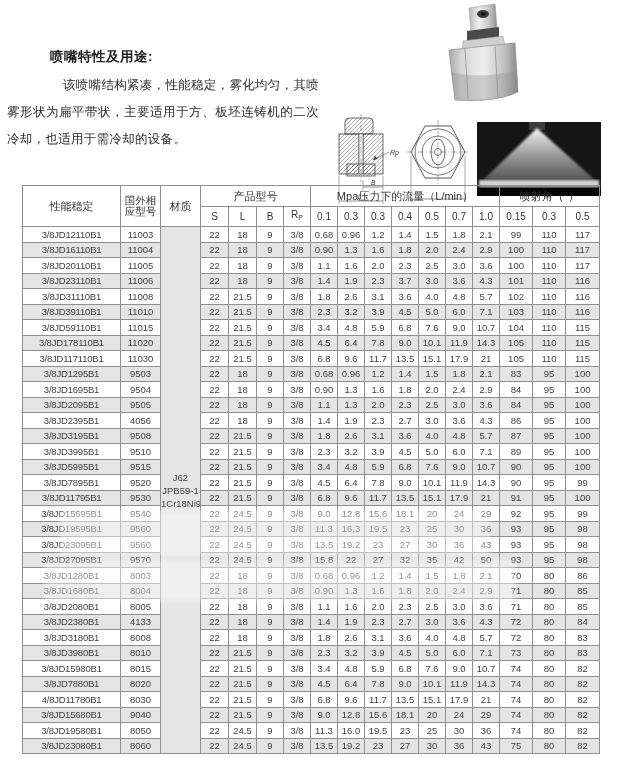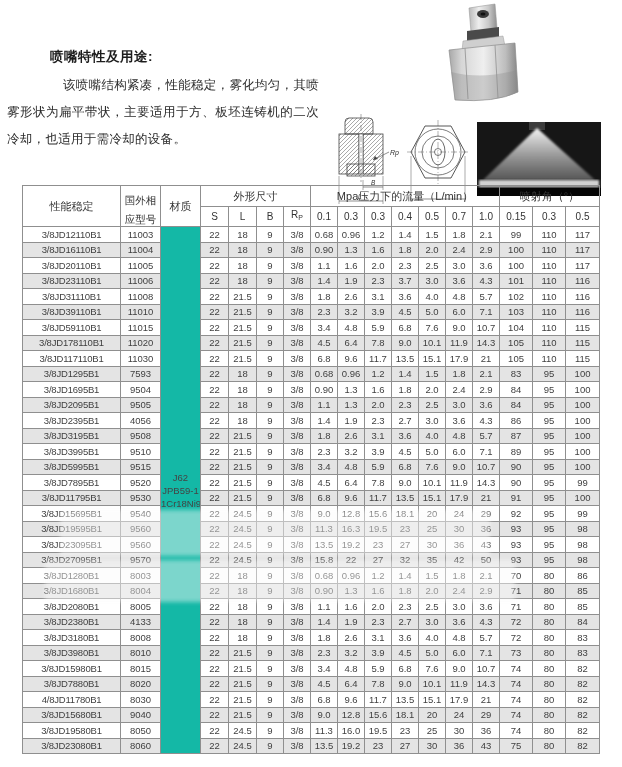--- a/index.html
+++ b/index.html
@@ -25,22 +25,22 @@
   }
   table.spec th, table.spec td {
     border:1px solid #8f8f8f; text-align:center; vertical-align:middle;
     padding:0; font-weight:normal; overflow:hidden; white-space:nowrap;
   }
   table.spec thead th { font-size:11px; color:#333; height:20px; line-height:12px; }
   table.spec thead tr.sub th { font-size:10px; height:19px; }
   table.spec tbody td { font-size:9.5px; height:14.5px; line-height:13px; color:#3f3f3f; }
   table.spec tbody td.model { font-size:9.5px; letter-spacing:-0.2px; }
   table.spec tbody tr.shaded td { background:#e4e4e4; }
-  table.spec tbody td.material-cell { background:#14b8a6; font-size:9.5px; line-height:13px; color:#444; }
-  .foreign-head div { line-height:11px; font-size:10.5px;margin-top:8px; }
+  table.spec tbody td.material-cell { background:#e5e5e5; font-size:9.5px; line-height:13px; color:#444; }
+  .foreign-head div { line-height:11px; font-size:10.5px; }
   sub.rp { font-size:7px; vertical-align:-2px; }
   
   .wm { position:absolute; background:rgba(250,250,250,0.45); filter:blur(2px); pointer-events:none; }
   .wm1 { left:60px; top:510px; width:430px; height:46px; }
   .wm2 { left:45px; top:560px; width:470px; height:42px; }
 </style>
 </head>
 <body>
 
 <div class="page">
@@ -151,21 +151,21 @@
         <col style="width:34px">
     </colgroup>
     <thead>
       <tr>
         <th rowspan="2">性能稳定</th>
         <th rowspan="2" class="foreign-head">
           <div>国外相</div>
           <div>应型号</div>
         </th>
         <th rowspan="2">材质</th>
-        <th colspan="4">外形尺寸</th>
+        <th colspan="4">产品型号</th>
         <th colspan="7">Mpa压力下的流量（L/min）</th>
         <th colspan="3">喷射角（°）</th>
       </tr>
       <tr class="sub" id="subhead">
           <th>S</th>
           <th>L</th>
           <th>B</th>
           <th>R<sub class="rp">P</sub></th>
           <th>0.1</th>
           <th>0.3</th>
@@ -342,21 +342,21 @@
           <td>13.5</td>
           <td>15.1</td>
           <td>17.9</td>
           <td>21</td>
           <td>105</td>
           <td>110</td>
           <td>115</td>
         </tr>
         <tr class="shaded">
           <td class="model">3/8JD1295B1</td>
-          <td>7593</td>
+          <td>9503</td>
           <td>22</td>
           <td>18</td>
           <td>9</td>
           <td>3/8</td>
           <td>0.68</td>
           <td>0.96</td>
           <td>1.2</td>
           <td>1.4</td>
           <td>1.5</td>
           <td>1.8</td>

